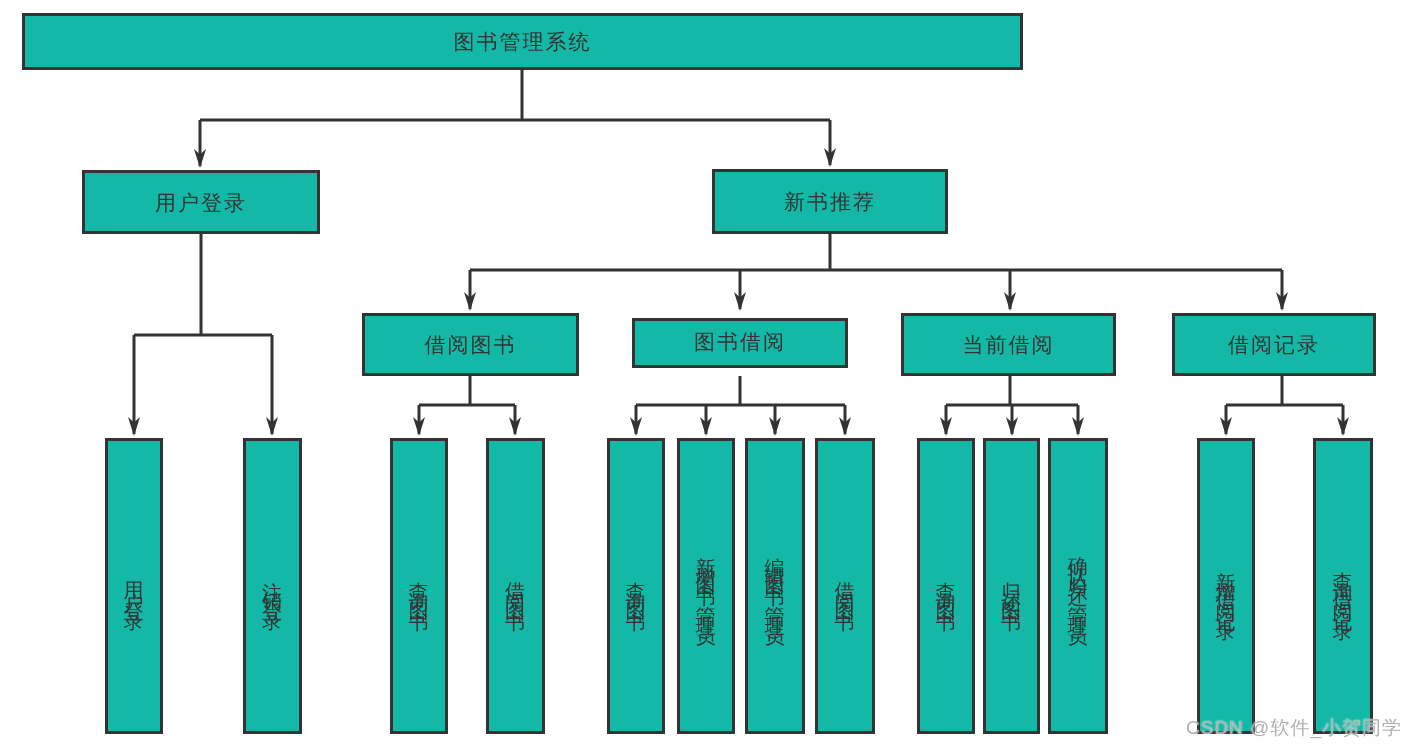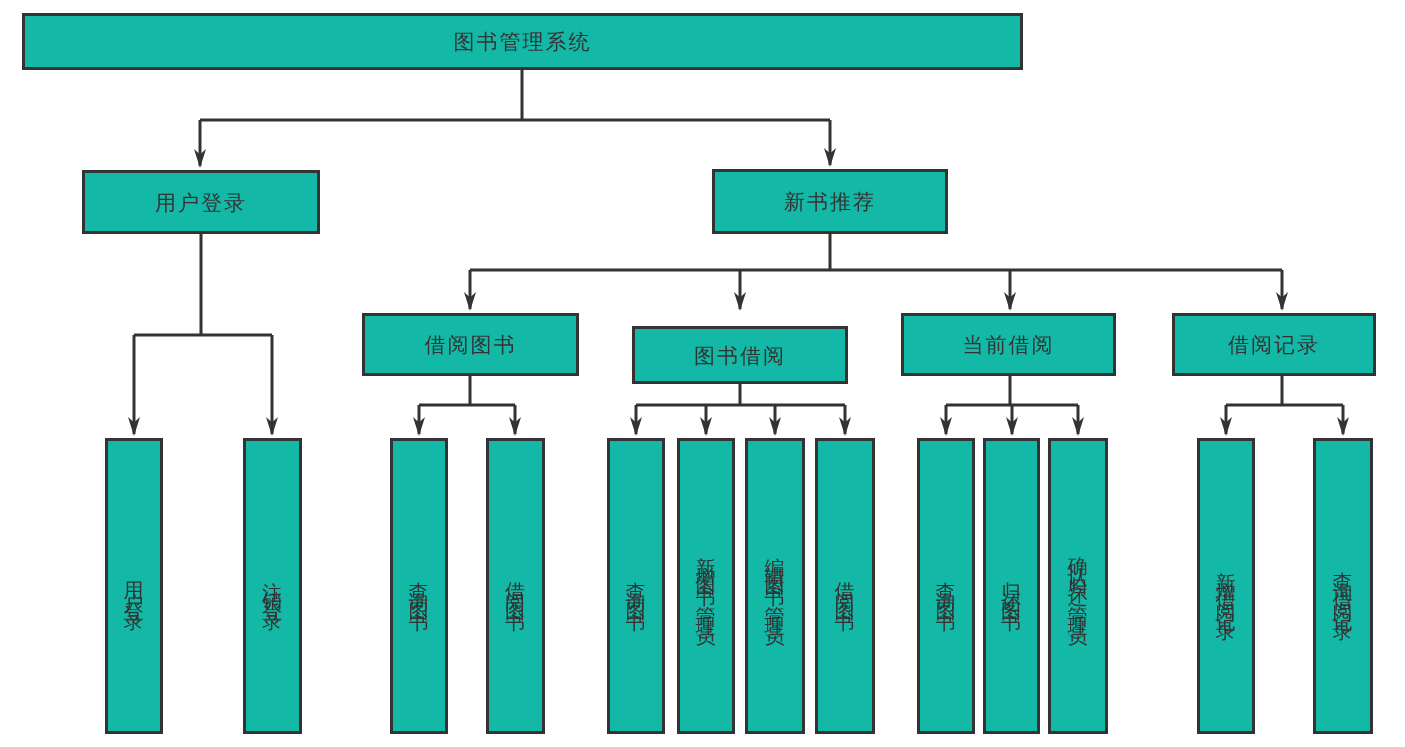--- a/index.html
+++ b/index.html
@@ -103,21 +103,21 @@
       <line x1="1343" y1="405" x2="1343" y2="434" marker-end="url(#ah)"></line>
     </g>
   </svg>
 
   <div class="node" style="left:22px; top:13px; width:1001px; height:57px;">图书管理系统</div>
 
   <div class="node" style="left:82px; top:170px; width:238px; height:64px;">用户登录</div>
   <div class="node" style="left:712px; top:169px; width:236px; height:65px;">新书推荐</div>
 
   <div class="node" style="left:362px; top:313px; width:217px; height:63px;">借阅图书</div>
-  <div class="node" style="left:632px; top:326px; width:216px; height:58px;">图书借阅</div>
+  <div class="node" style="left:632px; top:318px; width:216px; height:50px;font-family:Liberation Mono, monospace;">图书借阅</div>
   <div class="node" style="left:901px; top:313px; width:215px; height:63px;">当前借阅</div>
   <div class="node" style="left:1172px; top:313px; width:204px; height:63px;">借阅记录</div>
 
   <div class="node vnode" style="left:105px; top:438px; width:58px; height:296px;">用户登录</div>
   <div class="node vnode" style="left:243px; top:438px; width:59px; height:296px;">注销登录</div>
 
   <div class="node vnode" style="left:390px; top:438px; width:58px; height:296px;">查询图书</div>
   <div class="node vnode" style="left:486px; top:438px; width:59px; height:296px;">借阅图书</div>
 
   <div class="node vnode" style="left:607px; top:438px; width:58px; height:296px;">查询图书</div>
@@ -125,14 +125,15 @@
   <div class="node vnode" style="left:745px; top:438px; width:60px; height:296px;">编辑图书（管理员）</div>
   <div class="node vnode" style="left:815px; top:438px; width:60px; height:296px;">借阅图书</div>
 
   <div class="node vnode" style="left:917px; top:438px; width:58px; height:296px;">查询图书</div>
   <div class="node vnode" style="left:983px; top:438px; width:57px; height:296px;">归还图书</div>
   <div class="node vnode" style="left:1048px; top:438px; width:60px; height:296px;">确认归还（管理员）</div>
 
   <div class="node vnode" style="left:1197px; top:438px; width:58px; height:296px;">新增借阅记录</div>
   <div class="node vnode" style="left:1313px; top:438px; width:60px; height:296px;">查询借阅记录</div>
 
+  <div id="watermark">CSDN @软件_小贺同学</div>
 
 </div>
 
 </body></html>

